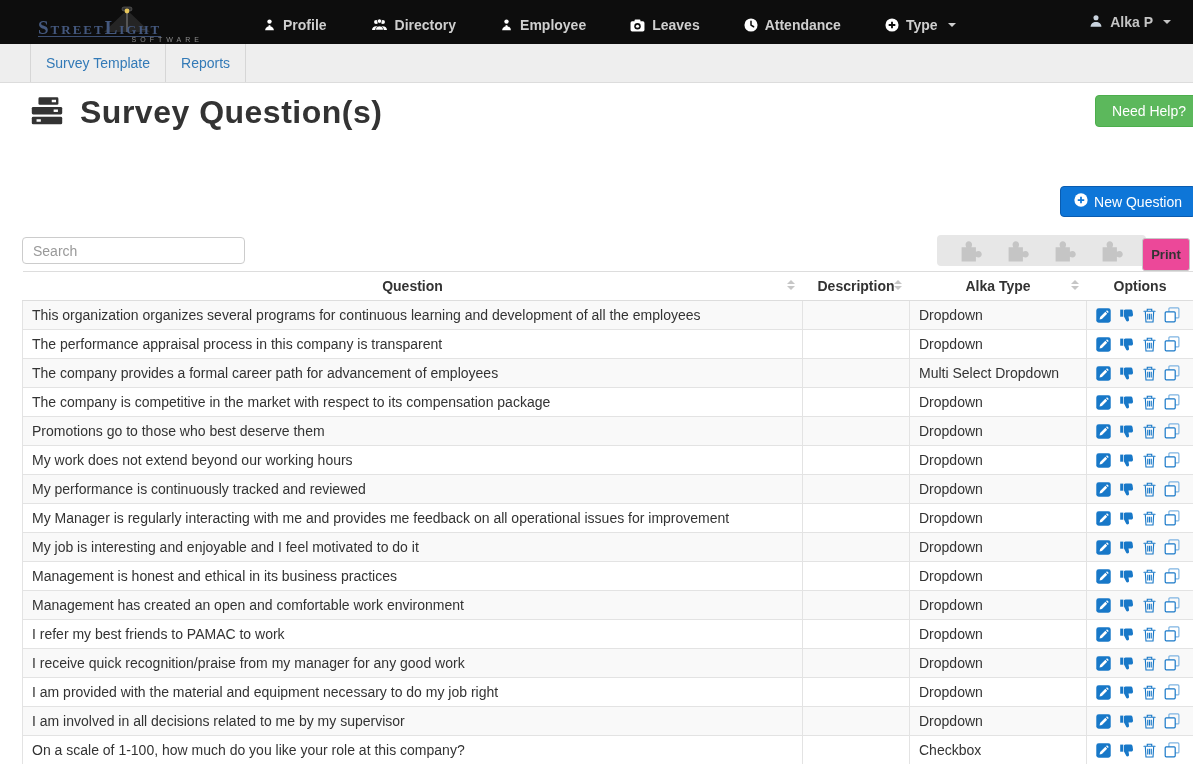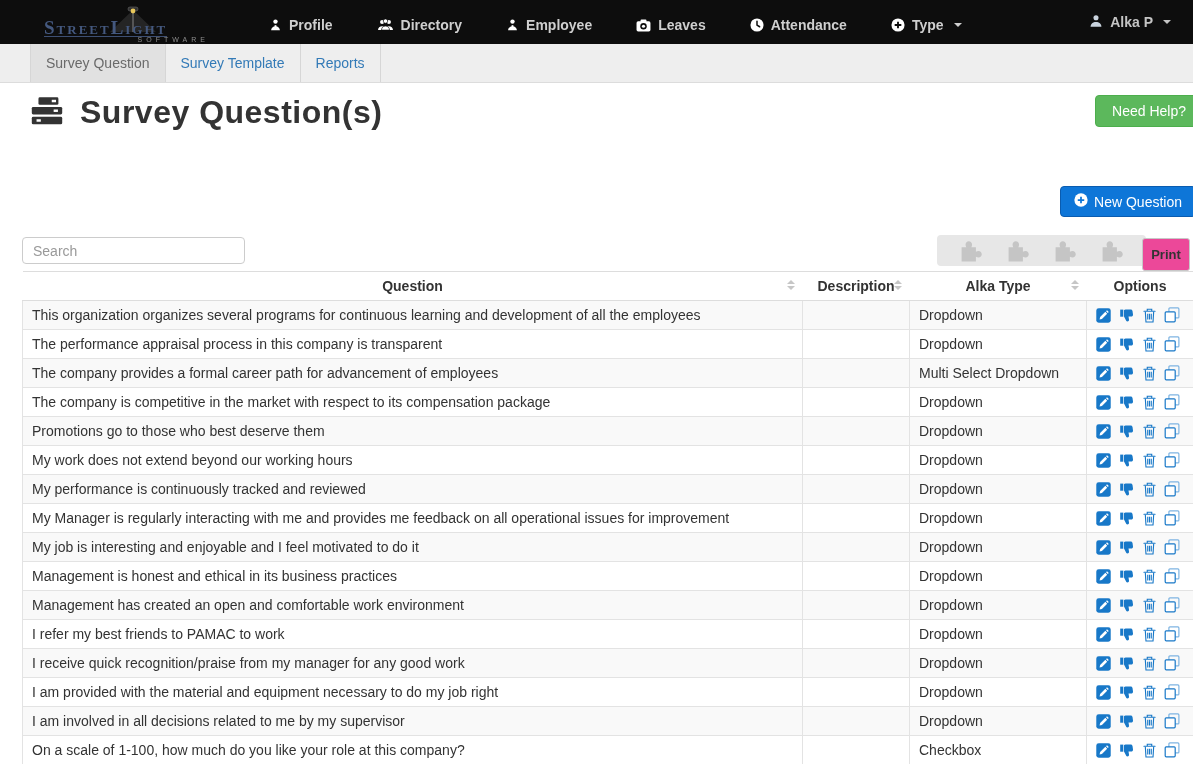--- a/index.html
+++ b/index.html
@@ -2,21 +2,21 @@
 <html><head>
 <meta charset="utf-8">
 <style>
   * { box-sizing: border-box; margin: 0; padding: 0; }
   html,body { width:1193px; height:764px; overflow:hidden; background:#fff;
     font-family:"Liberation Sans", sans-serif; }
   .app { position:relative; width:1193px; height:764px; overflow:hidden; background:#fff; }
 
   
   .navbar { position:absolute; top:0; left:0; right:0; height:50px; background:#0d0d0d;
-    display:flex; align-items:center;padding-left:6px; }
+    display:flex; align-items:center; }
   .brand { position:relative; margin-left:30px; width:195px; height:44px; cursor:pointer; }
   .brand-lamp { position:absolute; left:72px; top:1px; }
   .brand-text { position:absolute; left:8px; top:16px; font-family:"Liberation Serif", serif;
     font-variant:small-caps; font-weight:bold; font-size:19px; letter-spacing:2px;
     color:#44587e; border-bottom:1px solid #3d4f73; line-height:17px; }
   .brand-sub { position:absolute; right:22px; top:33px; font-size:7px; letter-spacing:4px;
     color:#8d8d8d; font-family:"Liberation Sans", sans-serif; }
   .nav-items { display:flex; align-items:center; gap:44px; margin-left:38px; }
   .nav-item { display:flex; align-items:center; gap:7px; color:#cfcfcf; font-weight:bold;
     font-size:14px; cursor:pointer; text-decoration:none; }
@@ -162,21 +162,20 @@
             <circle cx="8" cy="4.3" r="2.9" fill="#c9d3de"></circle>
             <path d="M1.8 14.5c0-3.3 2.7-5.4 6.2-5.4s6.2 2.1 6.2 5.4z" fill="#c9d3de"></path>
           </svg>
       </span>
       <span>Alka P</span>
       <span class="caret"></span>
     </div>
   </div>
 
   <div class="tabbar">
-      <a class="tab active">Survey Question</a>
       <a class="tab">Survey Template</a>
       <a class="tab">Reports</a>
     </div>
 
   <div class="title-row">
     <span class="ic">
       <svg width="38" height="30" viewBox="0 0 40 30">
         <rect x="11" y="0.5" width="21" height="8" rx="1.5" fill="#333"></rect>
           <rect x="25" y="3.2" width="4.5" height="2.6" fill="#fff"></rect>
         <rect x="4" y="10.7" width="32" height="8" rx="1.5" fill="#333"></rect>

